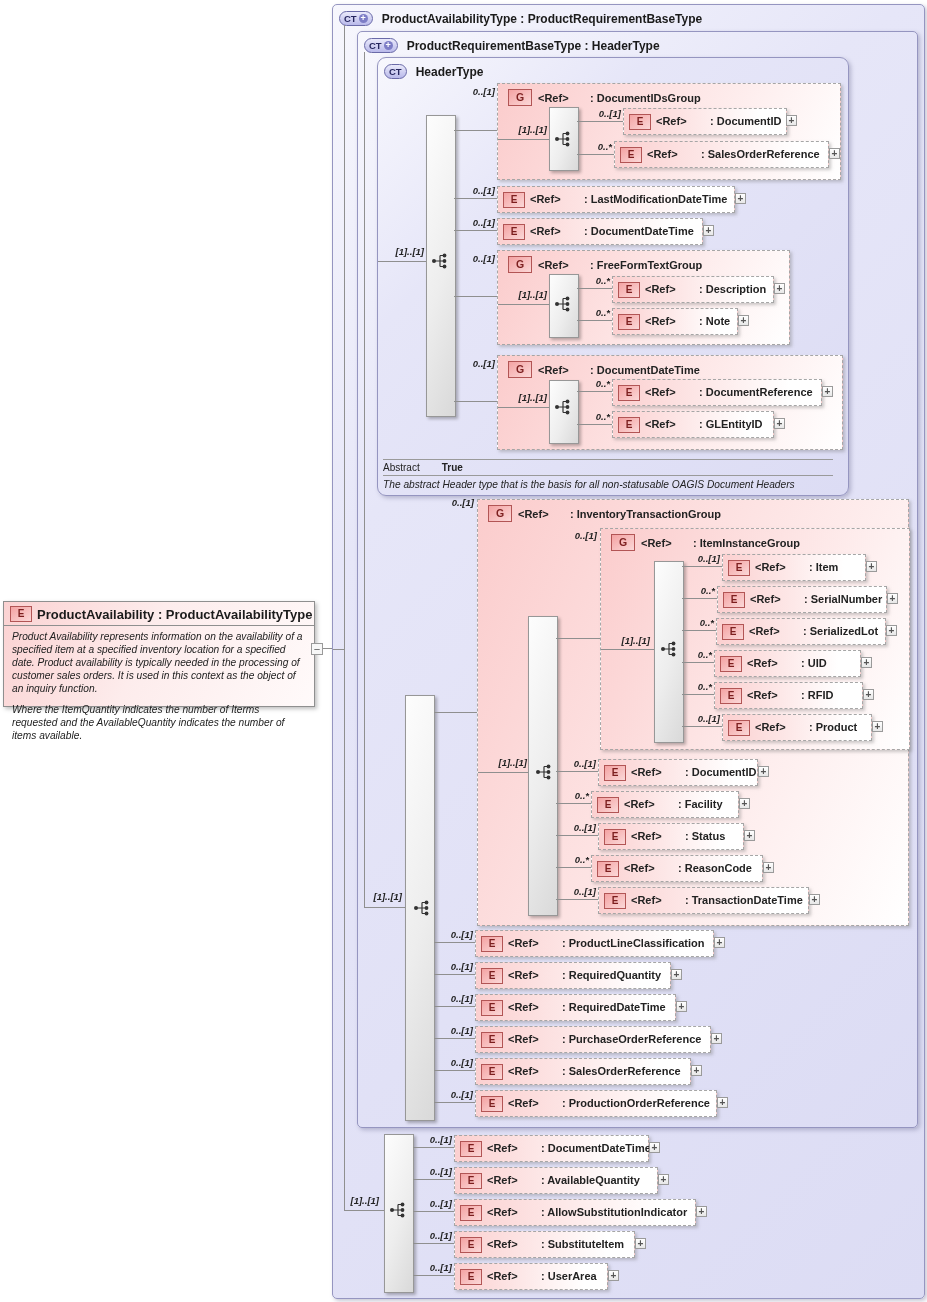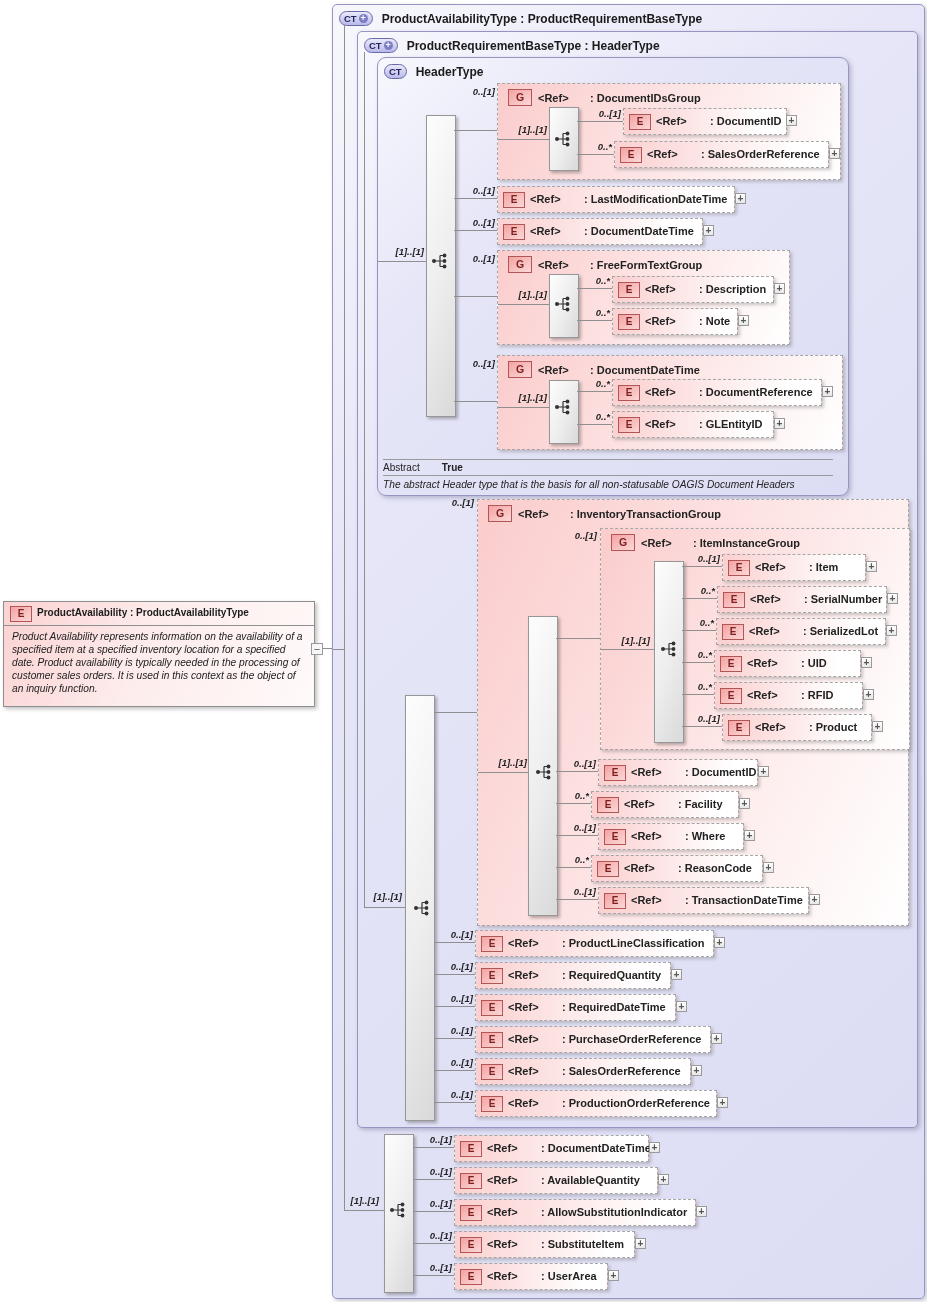--- a/index.html
+++ b/index.html
@@ -35,40 +35,41 @@
   .plusbtn{position:absolute;width:11px;height:11px;border:1px solid #9a9a9a;background:linear-gradient(to bottom,#ffffff,#e7e7e7);
            font-size:10px;line-height:10px;text-align:center;color:#555;font-weight:bold;box-sizing:border-box;}
   .minusbox{position:absolute;left:311px;top:643px;width:12px;height:12px;border:1px solid #9a9a9a;background:#f7f7f7;
             font-size:11px;line-height:10px;text-align:center;color:#555;box-sizing:border-box;}
   .hline{position:absolute;height:1px;background:#8f8f8f;}
   .vline{position:absolute;width:1px;background:#8f8f8f;}
   .leftbox{position:absolute;left:3px;top:601px;width:310px;height:104px;border:1px solid #8f8f8f;
            background:linear-gradient(115deg,#fbd2d2 0%,#fdecec 45%,#fffafa 100%);box-shadow:2px 2px 4px rgba(0,0,0,.25);}
   .lefthead{position:relative;height:23px;border-bottom:1px solid #8f8f8f;}
   .lefthead .ebadge{top:4px;left:6px;}
-  .lefttitle{position:absolute;left:33px;top:5px;font-weight:bold;font-size:10px;color:#1b1b1b;white-space:nowrap;}
+  .lefttitle{position:absolute;left:33px;top:5px;font-weight:bold;font-size:13px;color:#1b1b1b;white-space:nowrap;}
   .desc{padding:5px 8px 0 8px;font-style:italic;font-size:10.2px;color:#222;line-height:1.27;}
   .desc p{margin:0 0 8px 0;}
   .absrow{position:absolute;font-size:10px;color:#222;}
   .abslabel{}
   .absval{font-weight:bold;margin-left:22px;}
   .htnote{position:absolute;font-style:italic;font-size:10.2px;color:#222;white-space:nowrap;}
 </style>
 </head>
 <body>
 
 <div class="canvas">
 
   <div class="leftbox">
     <div class="lefthead">
       <span class="ebadge">E</span>
       <span class="lefttitle">ProductAvailability : ProductAvailabilityType</span>
     </div>
     <div class="desc">
       <p>Product Availability represents information on the availability of a specified item at a specified inventory location for a specified date.  Product availability is typically needed in the processing of customer sales orders. It is used in this context as the object of an inquiry function.</p>
+      <p>Where the ItemQuantity indicates the number of Iterms requested and the AvailableQuantity indicates the number of items available.</p>
     </div>
   </div>
 
   <div class="minusbox">−</div>
   <div class="hline" style="left:323px;top:648px;width:9px"></div>
 
   <div class="tbox" style="left:332px;top:4px;width:591px;height:1293px">
     <div class="thead">
       <span class="ctbadge">
           <span>CT</span>
@@ -422,21 +423,21 @@
             <span class="eref">&lt;Ref&gt;</span>
             <span class="ename">: Facility</span>
         </div>
         <div class="plusbtn" style="left:261px;top:298px">+</div>
 
         <div class="hline" style="left:78px;top:335px;width:42px"></div>
         <div class="card" style="left:78px;top:322px;width:40px">0..[1]</div>
         <div class="ebox" style="left:120px;top:323px;width:144px">
           <span class="ebadge">E</span>
             <span class="eref">&lt;Ref&gt;</span>
-            <span class="ename">: Where</span>
+            <span class="ename">: Status</span>
         </div>
         <div class="plusbtn" style="left:266px;top:330px">+</div>
 
         <div class="hline" style="left:78px;top:367px;width:35px"></div>
         <div class="card" style="left:75px;top:354px;width:36px">0..*</div>
         <div class="ebox" style="left:113px;top:355px;width:170px">
           <span class="ebadge">E</span>
             <span class="eref">&lt;Ref&gt;</span>
             <span class="ename">: ReasonCode</span>
         </div>

